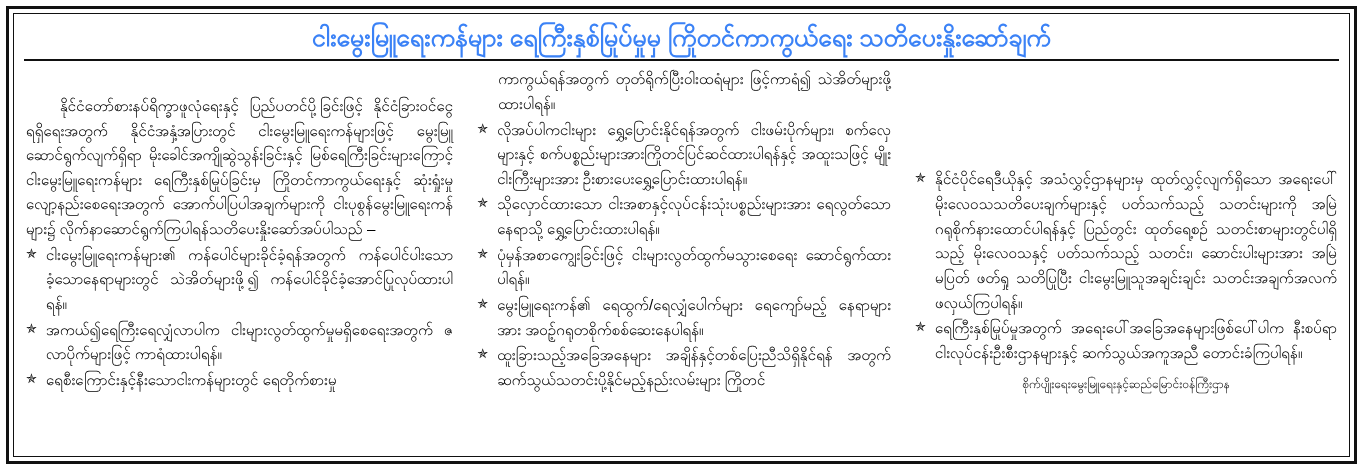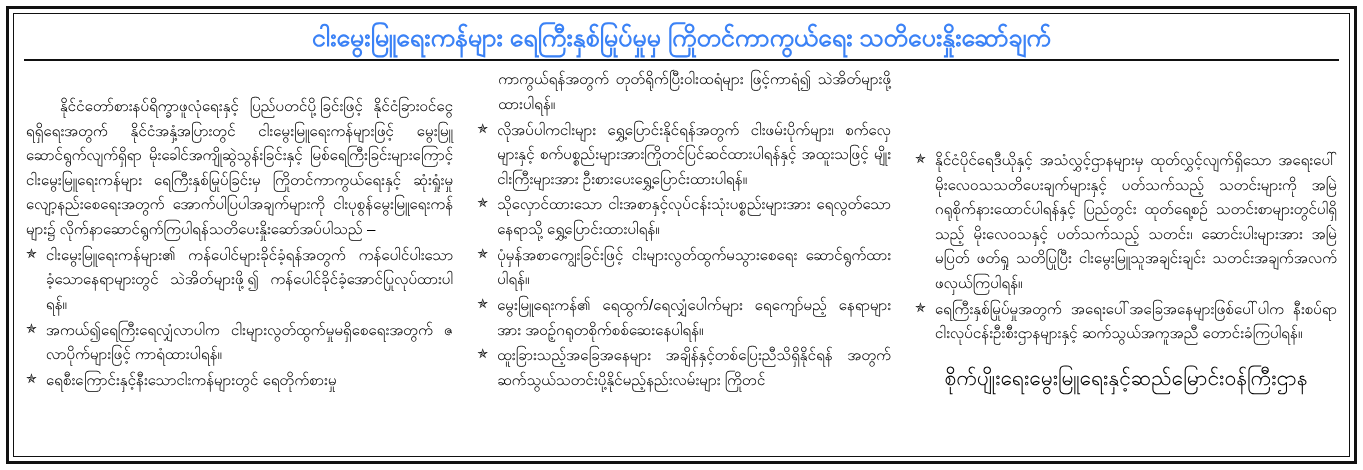--- a/index.html
+++ b/index.html
@@ -91,23 +91,23 @@
     color: #000000;
     text-align: left;
     user-select: none;
   }
   .bullet-text {
     flex: 1 1 auto;
     text-align: justify;
     text-justify: inter-word;
   }
   .signature {
-    margin-top: 16px;
+    margin-top: 10px;
     text-align: center;
-    font-size: 21px;
+    font-size: 12px;
     line-height: 1.5;
     color: #000000;
   }
   .sig-line { display: block; }
 </style>
 </head>
 <body>
 
 <div class="page">
   <div class="frame">

